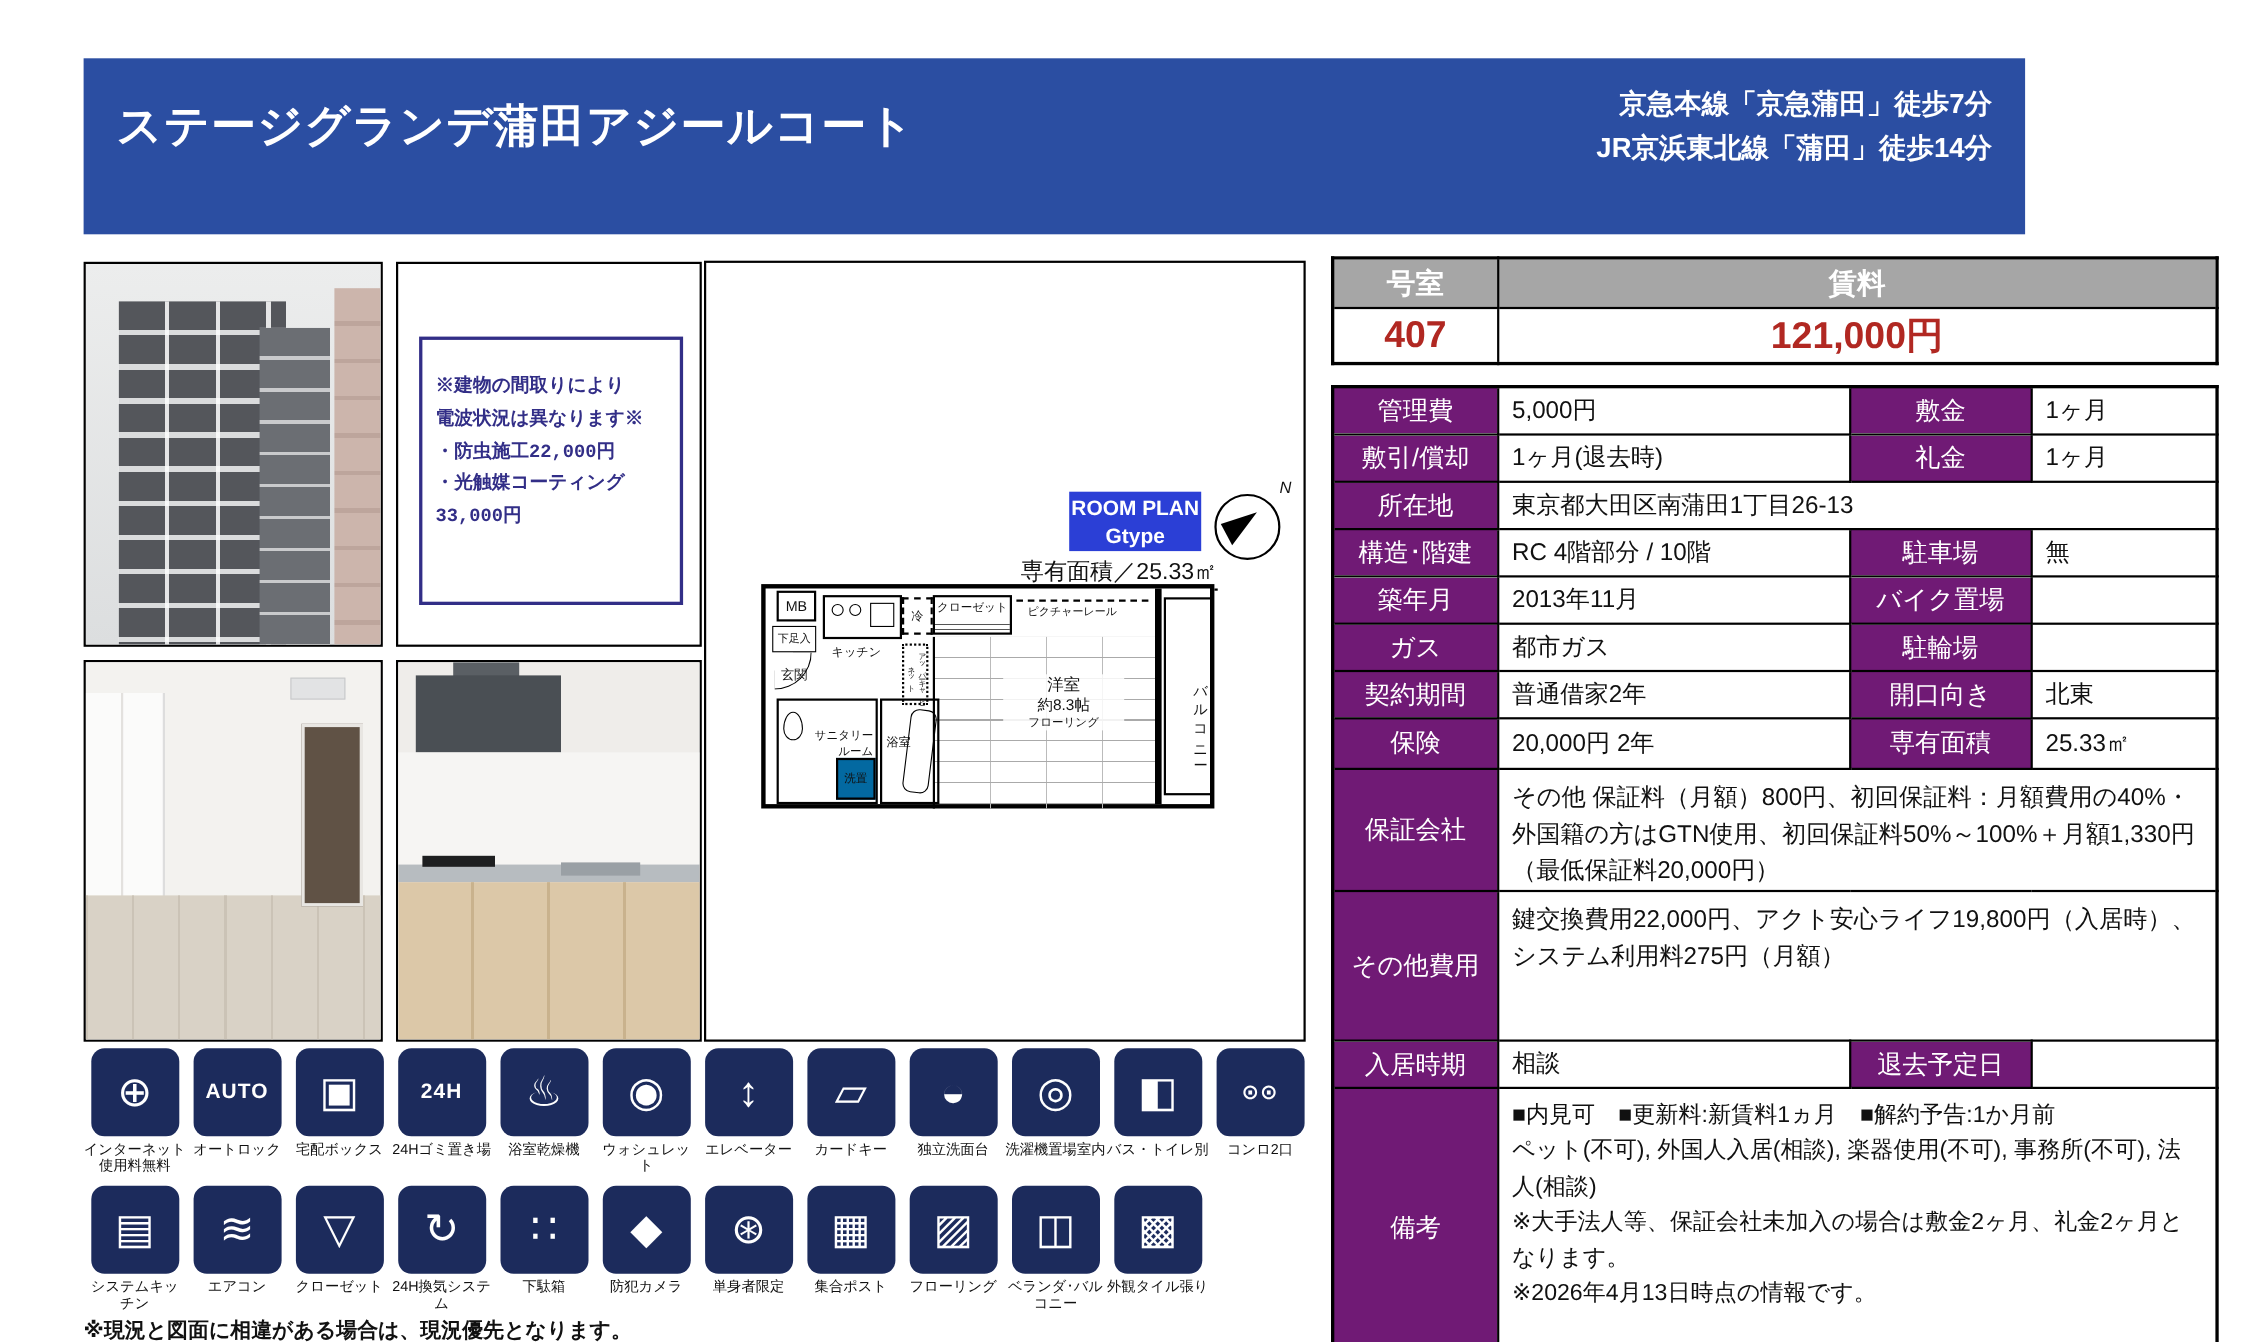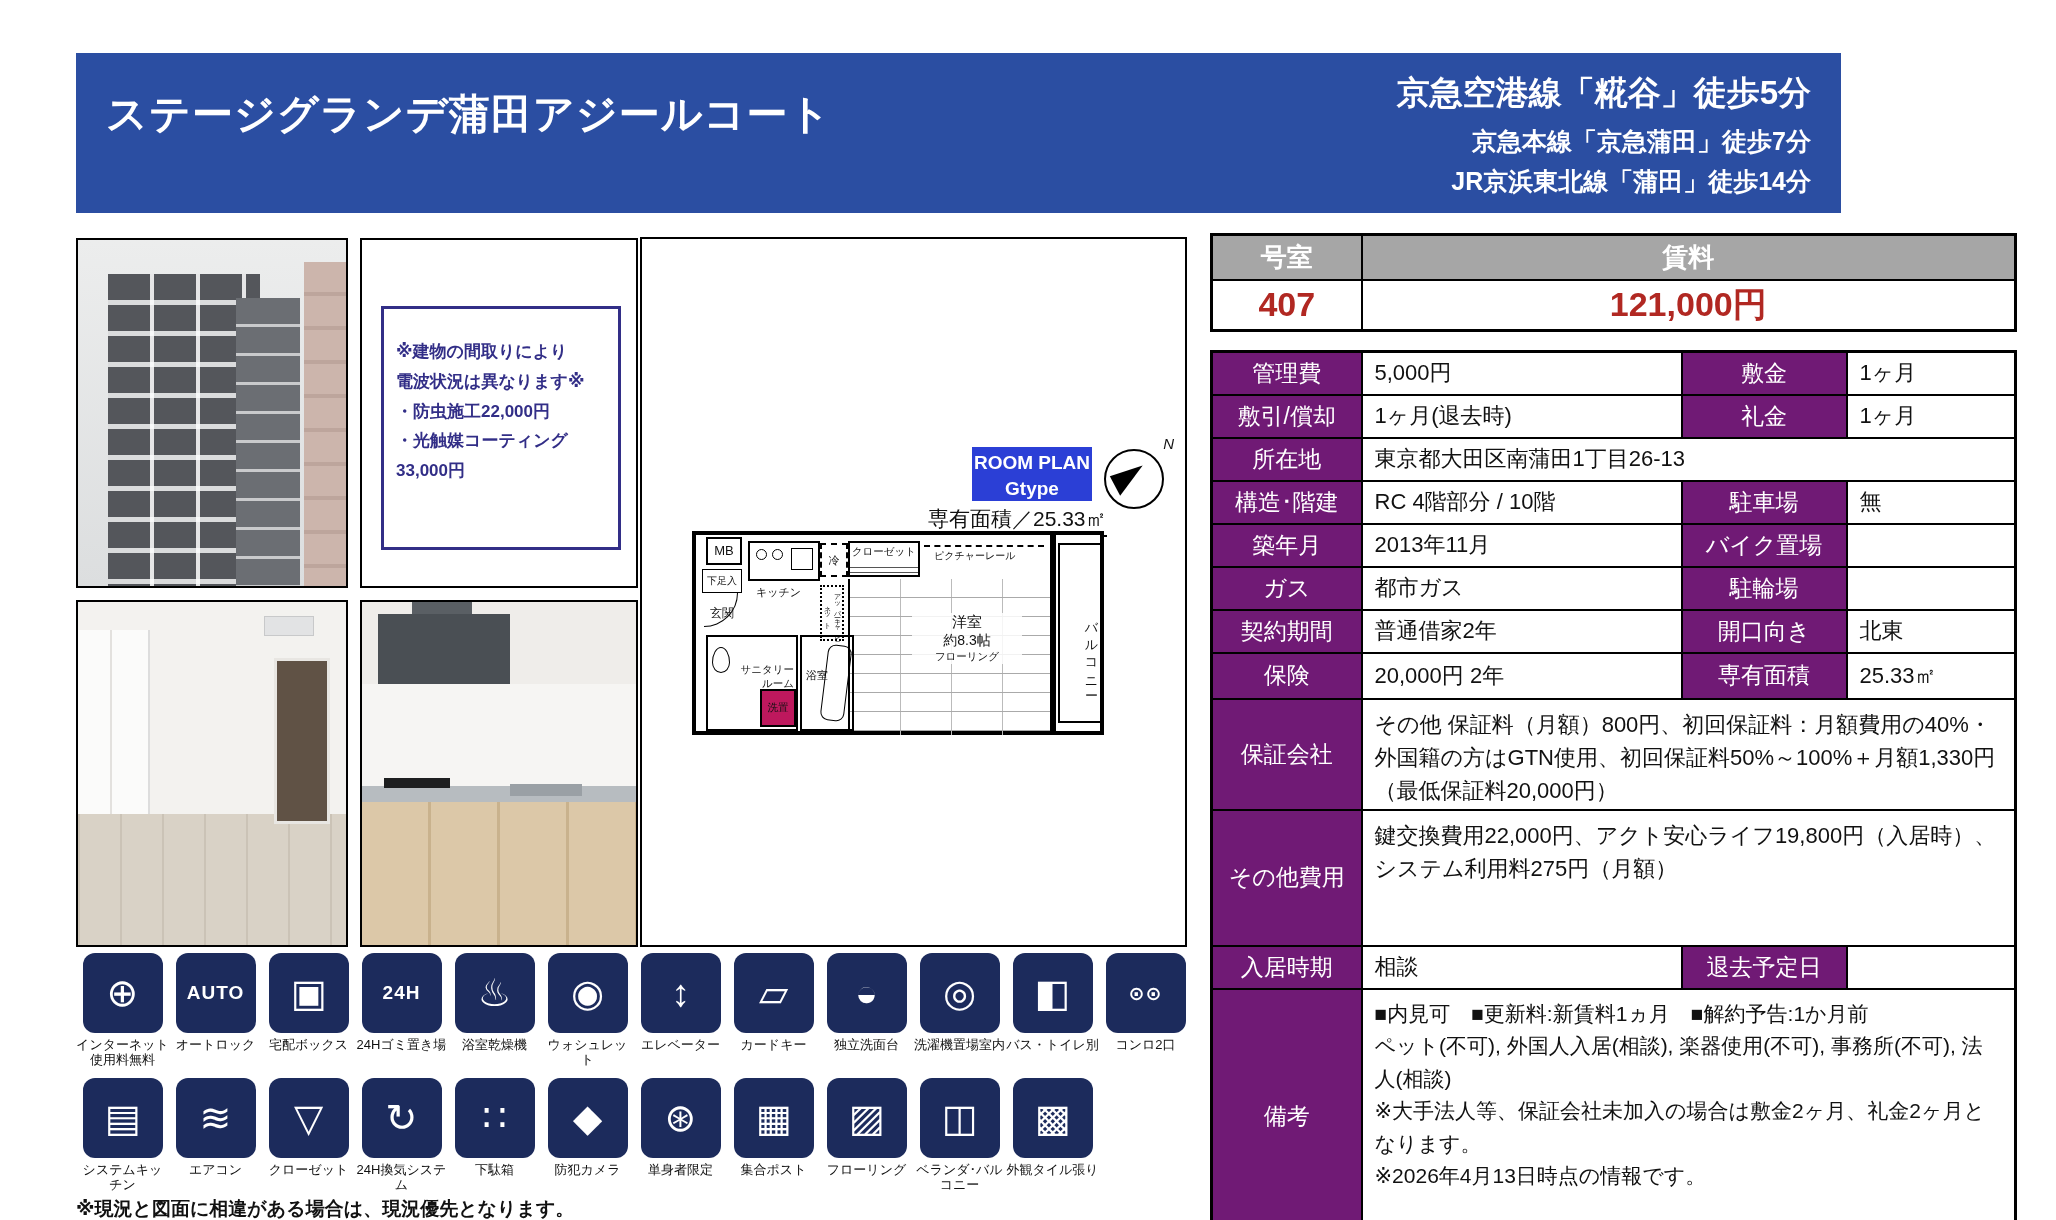--- a/index.html
+++ b/index.html
@@ -12,21 +12,21 @@
   .h-title{font-size:41px;font-weight:bold;margin-top:18px;letter-spacing:1px;}
   .h-sub{font-size:25px;margin-top:16px;}
   .h-right{text-align:right;font-weight:bold;}
   .acc1{font-size:33px;margin-top:2px;}
   .acc2{font-size:25px;margin-top:9px;}
   .acc3{font-size:25px;margin-top:7px;}
 
   
   .frame{position:absolute;background:#fff;border:2px solid #000;box-sizing:border-box;overflow:hidden;}
   .f-building{left:76px;top:238px;width:272px;height:350px;}
-  .f-note{left:360px;top:238px;width:278px;height:350px;}
+  .f-note{left:360px;top:238px;width:278px;height:350px;font-family:Liberation Mono, monospace;}
   .f-plan{left:640px;top:237px;width:547px;height:710px;}
   .f-room{left:76px;top:600px;width:272px;height:347px;}
   .f-kitchen{left:360px;top:600px;width:278px;height:347px;}
 
   
   .sky{position:absolute;inset:0;background:linear-gradient(#eceded,#dcdedf);}
   .bldg-main{position:absolute;left:30px;top:34px;width:152px;height:312px;
      background:repeating-linear-gradient(180deg,#54565b 0 26px,#dadbdc 26px 31px);}
   .bldg-side{position:absolute;left:158px;top:58px;width:64px;height:288px;
      background:repeating-linear-gradient(180deg,#6b6e73 0 26px,#c9cacc 26px 29px);}
@@ -92,21 +92,21 @@
   .p-living{left:152px;top:44px;width:204px;height:156px;border-left:2px solid #000;
      background:repeating-linear-gradient(180deg,transparent 0 18px,#aaa 18px 19px),
                 repeating-linear-gradient(90deg,transparent 0 50px,#bbb 50px 51px);}
   .p-livtxt{left:216px;top:78px;width:110px;text-align:center;background:rgba(255,255,255,.85);}
   .p-livtxt .r1{font-size:15px;}
   .p-livtxt .r2{font-size:14px;}
   .p-livtxt .r3{font-size:10.5px;}
   .p-sanitary{left:10px;top:100px;width:92px;height:96px;border:2px solid #000;}
   .p-santxt{left:38px;top:128px;width:60px;text-align:right;font-size:10.5px;line-height:1.3;}
   .p-toilet{left:16px;top:112px;width:18px;height:26px;border:1.5px solid #000;border-radius:50% 50% 50% 50%/60% 60% 40% 40%;}
-  .p-laundry{left:64px;top:154px;width:36px;height:38px;border:2px solid #000;font-size:10.5px;text-align:center;padding-top:10px;background:#be185d;}
+  .p-laundry{left:64px;top:154px;width:36px;height:38px;border:2px solid #000;font-size:10.5px;text-align:center;padding-top:10px;background:#0369a1;}
   .p-bath{left:104px;top:100px;width:54px;height:96px;border:2px solid #000;}
   .p-bathlabel{left:110px;top:134px;font-size:11px;}
   .p-tub{left:128px;top:110px;width:24px;height:76px;border:1.5px solid #000;border-radius:8px;transform:rotate(7deg);}
   .p-balwall{left:354px;top:0;width:6px;height:196px;background:#000;}
   .p-balcony{left:362px;top:8px;width:44px;height:180px;border:2px solid #000;writing-mode:vertical-rl;
      font-size:13px;letter-spacing:4px;text-align:center;padding-top:40px;}
 
   
   table{border-collapse:collapse;position:absolute;table-layout:fixed;}
   td{border:2px solid #000;box-sizing:border-box;overflow:hidden;}
@@ -136,21 +136,20 @@
 </head>
 <body>
 
 <div class="page">
 
   <div class="hbar">
     <div class="h-left">
       <div class="h-title">ステージグランデ蒲田アジールコート</div>
     </div>
     <div class="h-right">
-      <div class="acc1">京急空港線「糀谷」徒歩5分</div>
       <div class="acc2">京急本線「京急蒲田」徒歩7分</div>
       <div class="acc3">JR京浜東北線「蒲田」徒歩14分</div>
     </div>
   </div>
 
   <div class="frame f-building">
     <div class="sky"></div>
     <div class="bldg-main"></div>
     <div class="bldg-stripe"></div>
     <div class="bldg-side"></div>

